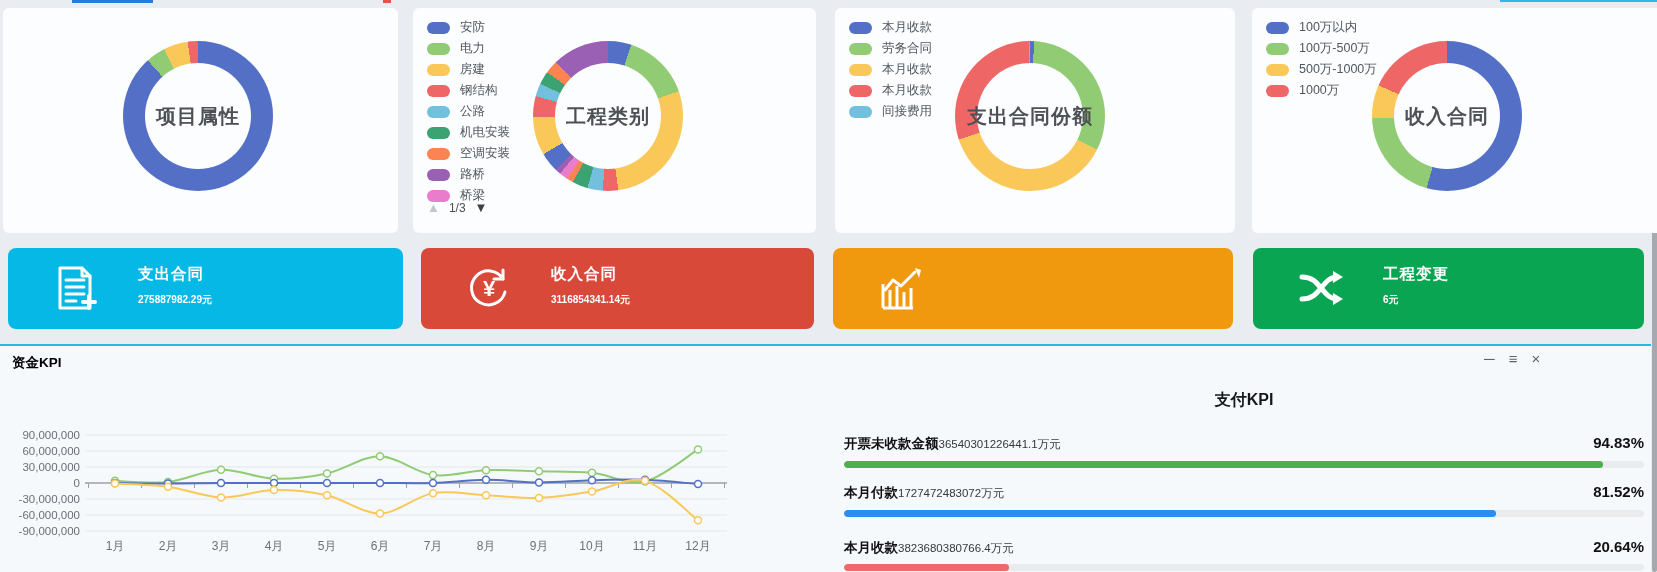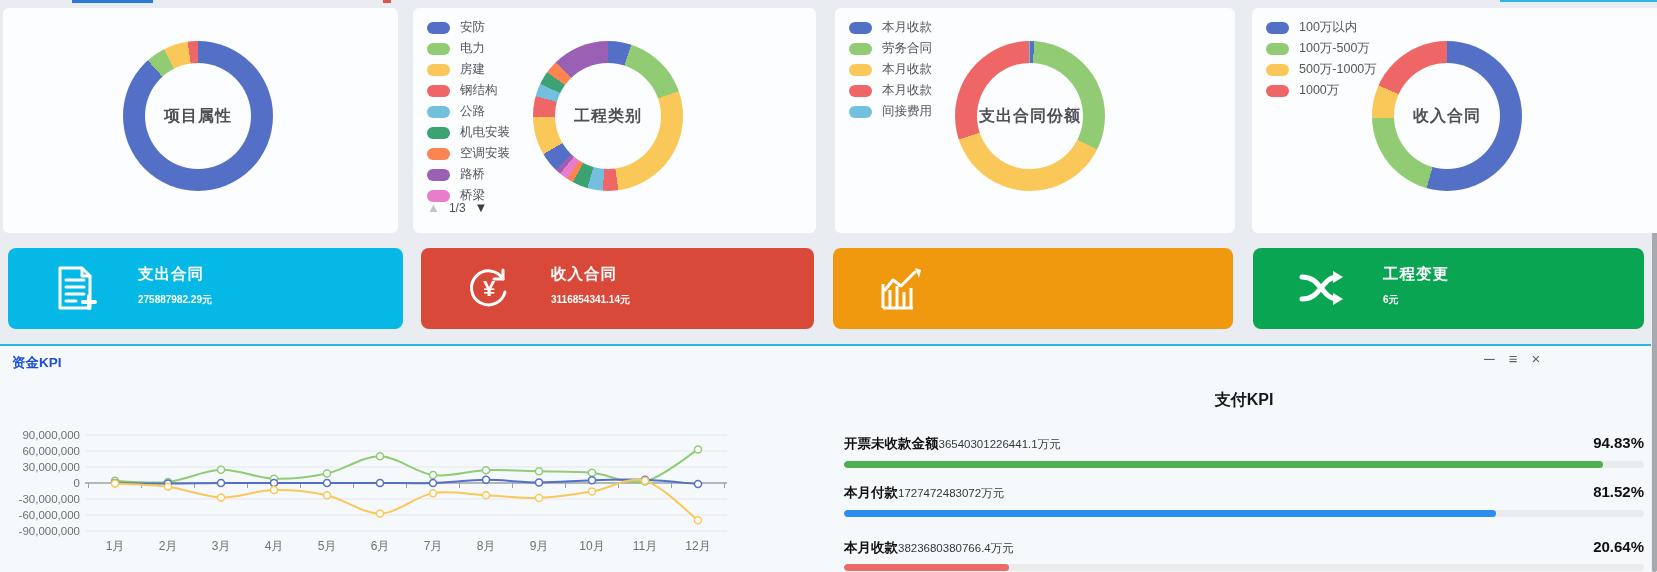--- a/index.html
+++ b/index.html
@@ -15,36 +15,36 @@
 
   
   .chart-panel{position:absolute;top:8px;height:225px;background:#fbfdfe;border-radius:6px;}
   .legend{position:absolute;left:14px;top:9px;}
   .legend-item{display:flex;align-items:center;height:21px;cursor:pointer;}
   .legend-swatch{width:23px;height:12px;border-radius:6px;margin-right:10px;flex:0 0 auto;}
   .legend-label{font-size:12.5px;color:#52575e;white-space:nowrap;}
   .donut{position:absolute;left:120px;top:33px;width:150px;height:150px;border-radius:50%;}
   .donut-hole{position:absolute;left:142px;top:55px;width:106px;height:106px;border-radius:50%;
     background:#fbfdfe;display:flex;align-items:center;justify-content:center;}
-  .donut-title{font-size:16px;font-weight:bold;color:#4d5156;letter-spacing:1px;white-space:nowrap;}
+  .donut-title{font-size:20px;font-weight:bold;color:#4d5156;letter-spacing:1px;white-space:nowrap;}
   .pager{position:absolute;left:14px;top:192px;display:flex;align-items:center;font-size:12px;color:#4a4e57;}
   .pager-up{color:#c3c7cd;font-size:13px;margin-right:9px;cursor:pointer;}
   .pager-down{color:#3b4047;font-size:13px;margin-left:9px;cursor:pointer;}
 
   
   .stat-card{position:absolute;top:248px;height:81px;border-radius:8px;color:#fff;cursor:pointer;}
   .card-icon{position:absolute;left:44px;top:16px;width:48px;height:48px;}
   .card-text{position:absolute;left:130px;top:16px;}
   .card-title{font-size:15.5px;font-weight:bold;letter-spacing:1px;}
   .card-value{font-size:10px;font-weight:bold;margin-top:8px;}
 
   
   .fund-panel{position:absolute;left:0;top:344px;width:1651px;height:228px;background:#f6f9fc;
     border-top:2px solid #2ab6e8;box-sizing:border-box;}
-  .fund-title{position:absolute;left:12px;top:8px;font-size:13.5px;font-weight:bold;color:#1d4ed8;}
+  .fund-title{position:absolute;left:12px;top:8px;font-size:13.5px;font-weight:bold;color:#000000;}
   .win-controls{position:absolute;left:1484px;top:5px;display:flex;gap:14px;color:#5f6368;font-size:15px;}
   .win-controls span{cursor:pointer;line-height:1;}
   #fund-chart-svg{position:absolute;left:0;top:0;width:1657px;height:572px;pointer-events:none;z-index:5;}
 
   
   .pay-kpi{position:absolute;left:844px;top:0;width:800px;height:228px;}
   .pay-title{position:absolute;left:0;top:44px;width:800px;text-align:center;font-size:16px;font-weight:bold;color:#16181c;}
   .kpi-row{position:absolute;left:0;width:800px;}
   .kpi-label{font-size:13.5px;font-weight:bold;color:#111;}
   .kpi-value{font-size:11.5px;color:#35373b;margin-top:12px;}

